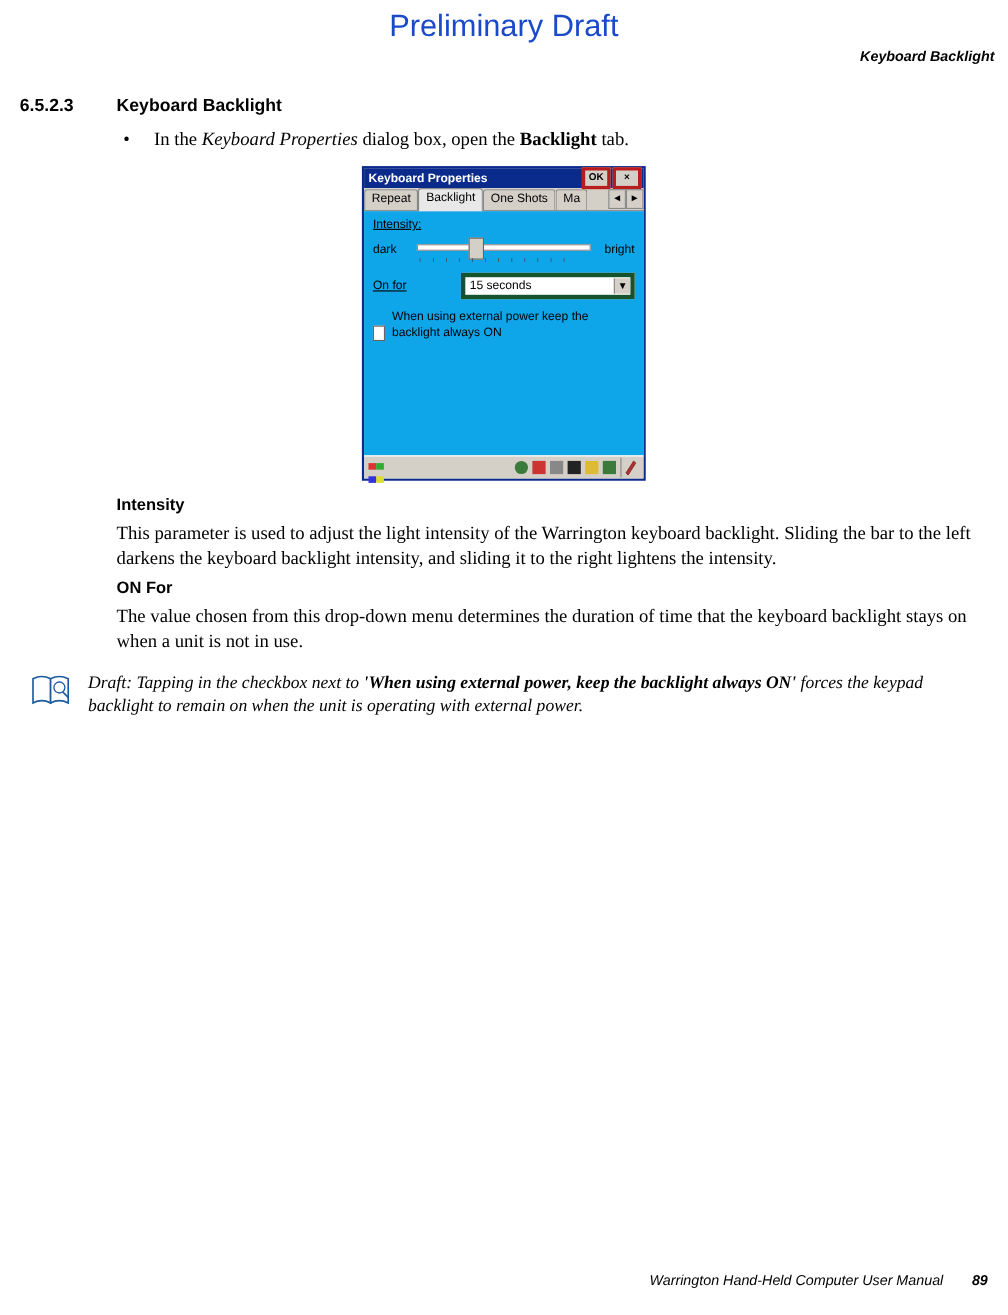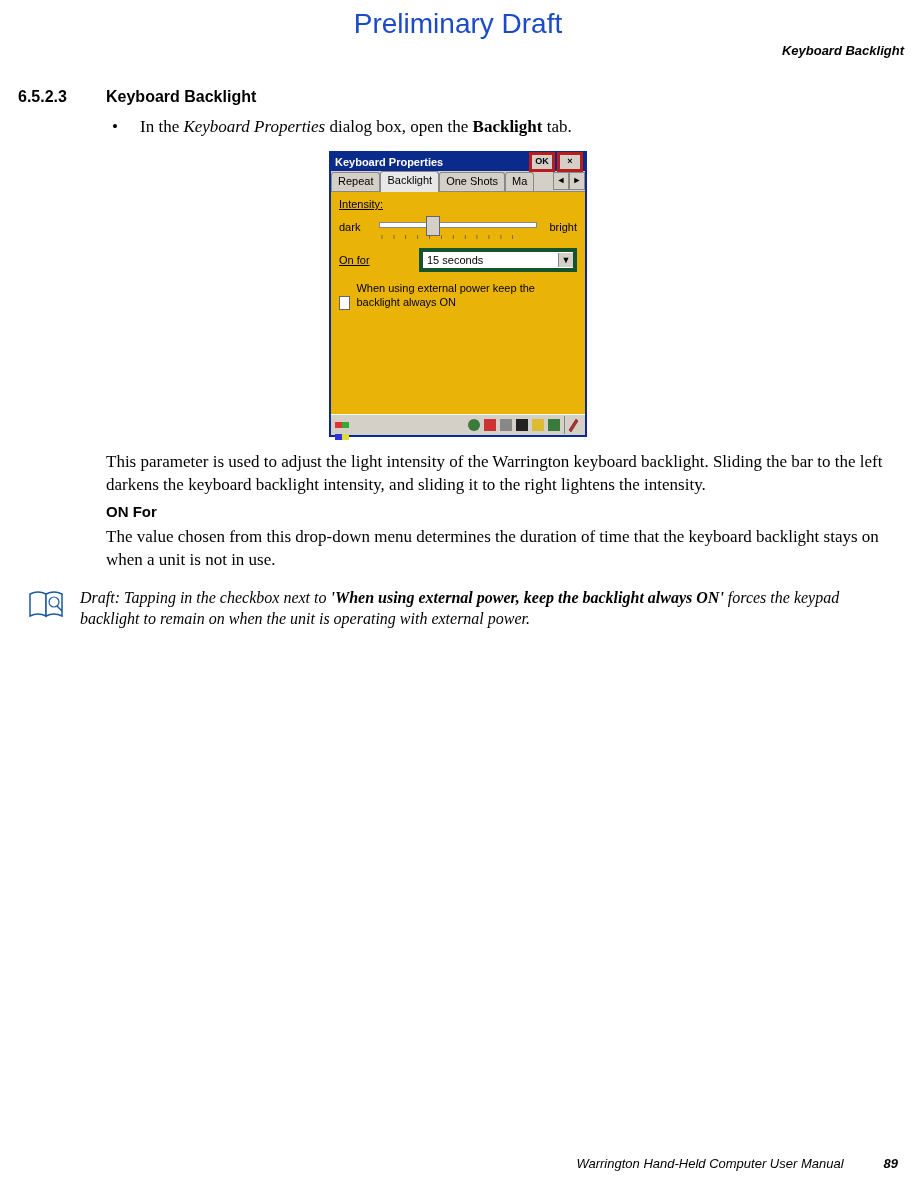--- a/index.html
+++ b/index.html
@@ -137,21 +137,21 @@
   .tab-scroll .sbtn {
     width: 14px;
     height: 16px;
     border: 1px solid #888;
     background: #d4d0c8;
     text-align: center;
     font-size: 9px;
     line-height: 14px;
   }
   .dialog-body {
-    background: #eab308;
+    background: #0ea5e9;
     padding: 6px 8px 8px 8px;
     height: 208px;
   }
   .intensity-label {
     text-decoration: underline;
     font-size: 11px;
     margin-bottom: 6px;
   }
   .slider-row {
     display: flex;
@@ -313,21 +313,21 @@
     left: 18px;
     display: flex;
     justify-content: flex-end;
     font-family: Verdana, Arial, sans-serif;
     font-style: italic;
     font-size: 13px;
     align-items: baseline;
   }
   .footer .pg {
     font-weight: bold;
-    margin-left: 40px;
+    margin-left: 26px;
   }
 </style>
 </head>
 <body>
 
 <div class="draft-header">Preliminary Draft</div>
 
 <div class="chapter-info">
   <div class="line2">Keyboard Backlight</div>
 </div>
@@ -402,20 +402,21 @@
         </div>
         <div class="pen-area">
           <svg width="12" height="16" viewBox="0 0 12 16">
               <path d="M2 14 L9 3 L11 5 L4 16 Z" fill="#a33" stroke="#600" stroke-width="0.5"></path>
             </svg>
         </div>
       </div>
     </div>
   </div>
 
+  <div class="subhead">Intensity</div>
   <div class="body-text">This parameter is used to adjust the light intensity of the Warrington keyboard backlight. Sliding the bar to the left darkens the keyboard backlight intensity, and sliding it to the right lightens the intensity.</div>
 
   <div class="subhead">ON For</div>
   <div class="body-text">The value chosen from this drop-down menu determines the duration of time that the keyboard backlight stays on when a unit is not in use.</div>
 
   <div class="note-row">
     <div class="note-icon">
       <svg width="44" height="32" viewBox="0 0 44 32">
         <path d="M4 6 Q12 2 20 6 L20 28 Q12 24 4 28 Z" fill="#fff" stroke="#1a5aa0" stroke-width="1.5"></path>
         <path d="M20 6 Q28 2 36 6 L36 28 Q28 24 20 28 Z" fill="#fff" stroke="#1a5aa0" stroke-width="1.5"></path>

